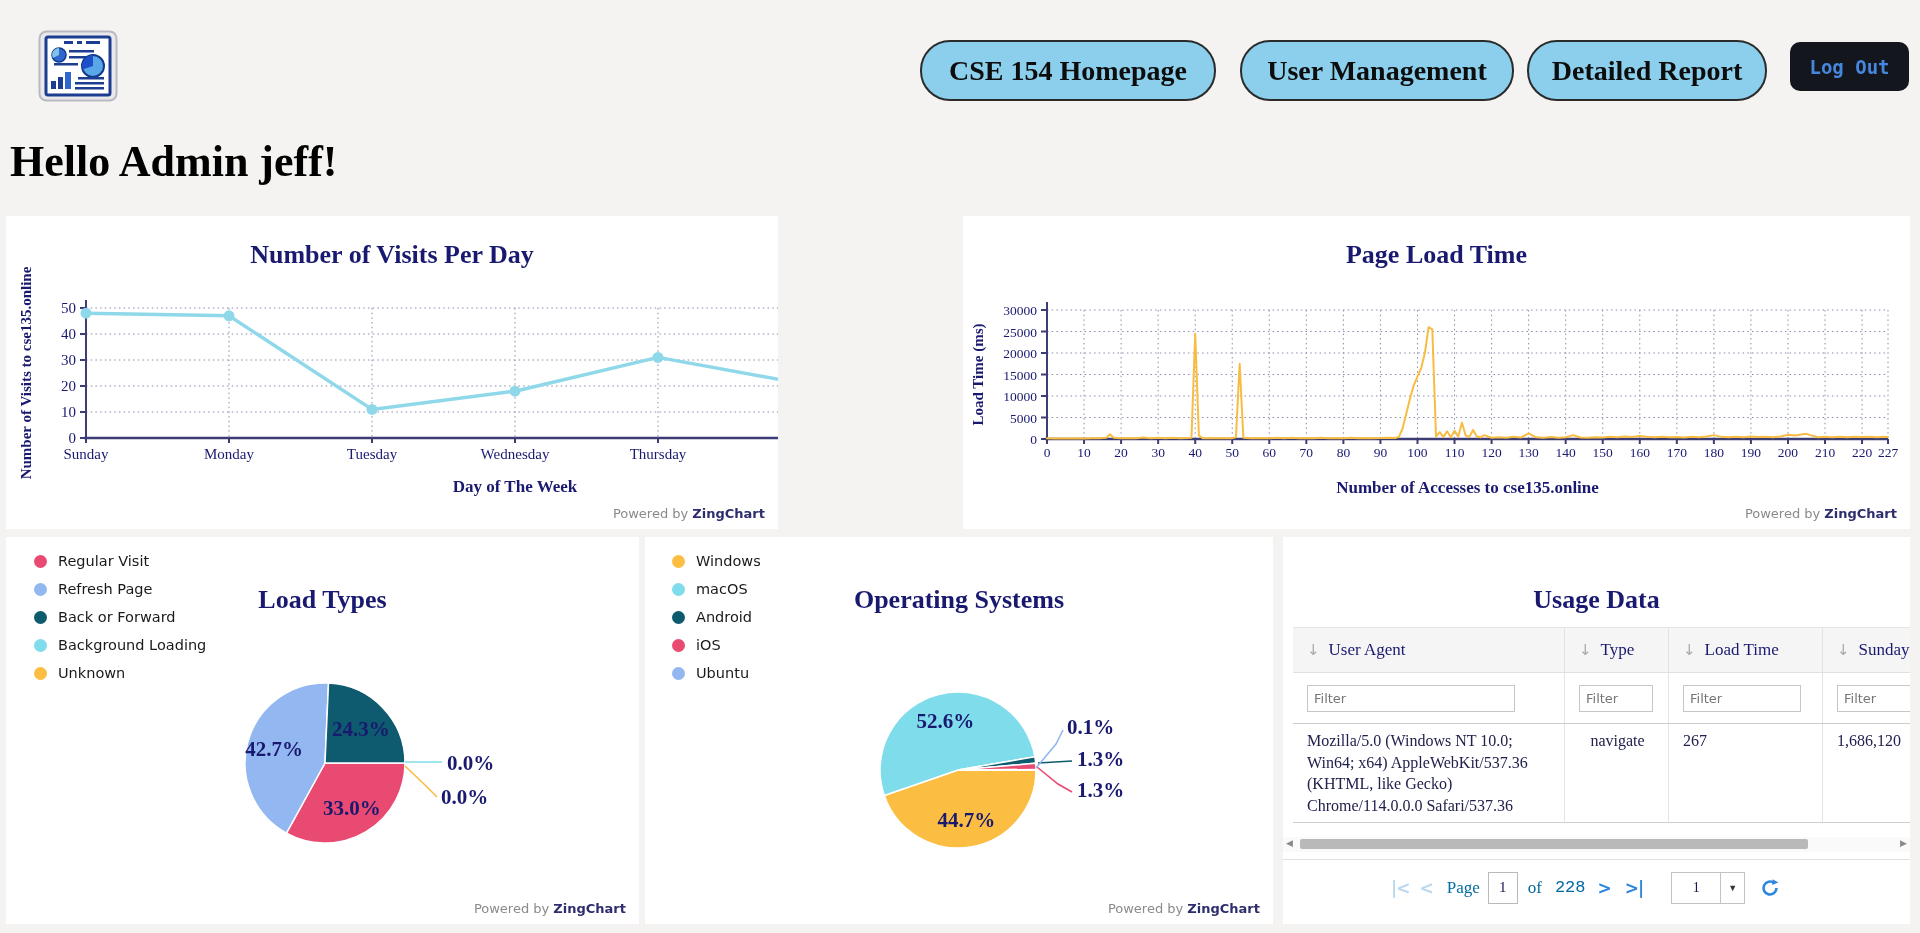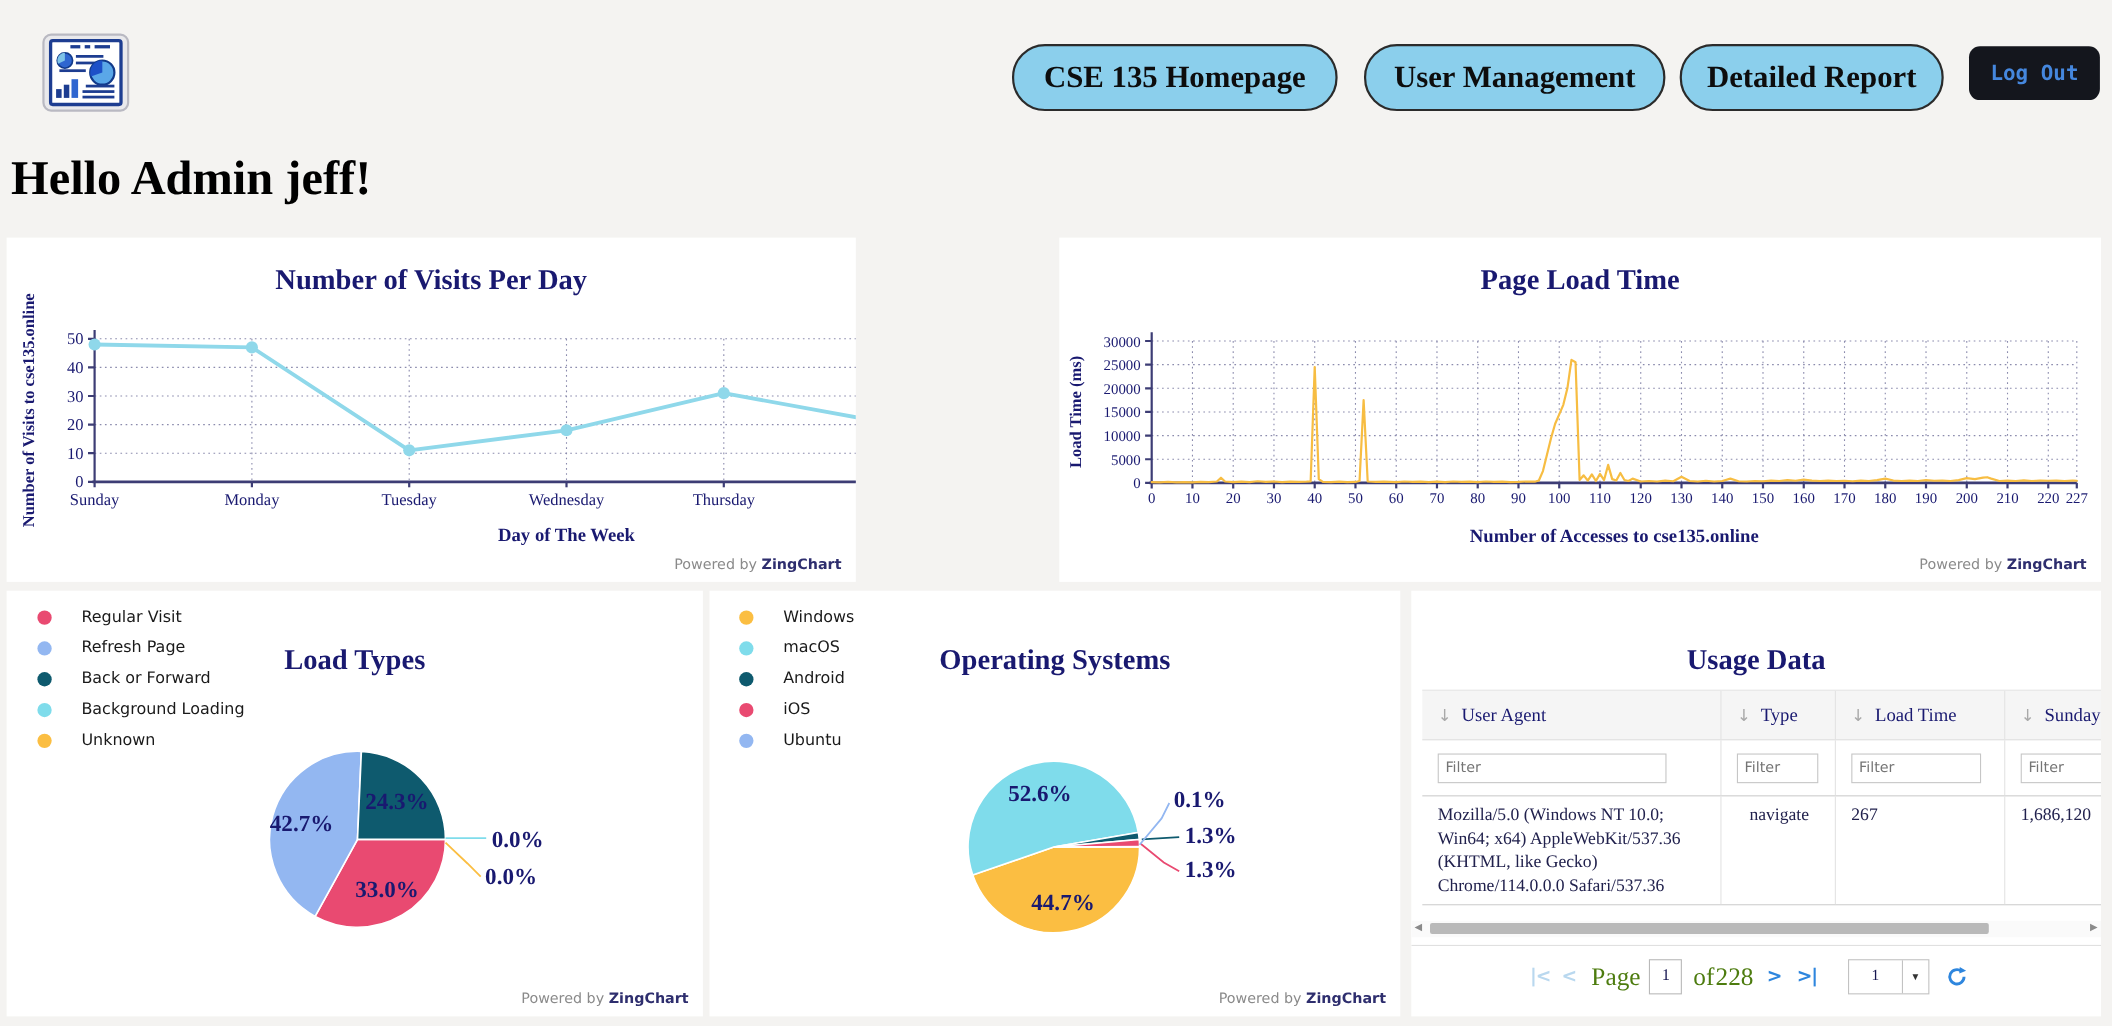--- a/index.html
+++ b/index.html
@@ -32,21 +32,21 @@
   .tick{font-family:"Liberation Serif",serif;font-size:15px;fill:#191970;}
   .ticksm{font-family:"Liberation Serif",serif;font-size:13.5px;fill:#191970;}
   .axlabel{font-family:"Liberation Serif",serif;font-weight:bold;font-size:17px;fill:#191970;}
   .ylab{font-family:"Liberation Serif",serif;font-weight:bold;font-size:15px;fill:#191970;}
   .pielabel{font-family:"Liberation Serif",serif;font-weight:bold;font-size:21px;fill:#191970;}
   .grid{stroke:#8b8bad;stroke-width:1;stroke-dasharray:1.5 3.2;fill:none;}
   .axis{stroke:#3d3d75;stroke-width:2;}
   .axis2{stroke:#3d3d75;stroke-width:2.5;}
   
   .legend{position:absolute;display:flex;flex-direction:column;gap:12px;}
-  .legend-row{display:flex;align-items:center;gap:27px;cursor:pointer;}
+  .legend-row{display:flex;align-items:center;gap:11px;cursor:pointer;}
   .legend-dot{width:13px;height:13px;border-radius:50%;flex:0 0 13px;}
   .legend-label{font-family:"DejaVu Sans",sans-serif;font-size:14.5px;color:#1a1a1a;}
   
   .utable{position:absolute;left:10px;top:90px;width:700px;font-family:"Liberation Serif",serif;}
   .thead{display:flex;background:#f5f5f5;border-top:1px solid #e6e6e6;border-bottom:1px solid #e0e0e0;height:44px;align-items:center;}
   .th{display:flex;align-items:center;padding-left:14px;box-sizing:border-box;height:100%;border-right:1px solid #e3e3e3;
       color:#191970;font-size:17px;}
   .sort{color:#a9a9a9;font-family:"DejaVu Sans",sans-serif;font-size:15px;margin-right:9px;}
   .tfilter{display:flex;height:50px;align-items:center;border-bottom:1px solid #cccccc;}
   .tf{padding-left:14px;box-sizing:border-box;height:100%;display:flex;align-items:center;border-right:1px solid #e3e3e3;}
@@ -56,21 +56,21 @@
   .td{padding:6px 12px 6px 14px;box-sizing:border-box;border-right:1px solid #e3e3e3;color:#21214d;font-size:16px;line-height:1.35;}
   .c1{width:272px;} .c2{width:104px;} .c3{width:154px;} .c4{width:160px;}
   .td.c2{text-align:center;}
   .hscroll{position:absolute;left:0;right:0;top:300px;height:15px;background:#fafafa;}
   .hthumb{position:absolute;left:17px;width:508px;top:2px;height:10px;background:#b9b9b9;border-radius:2px;cursor:pointer;}
   .harrow{position:absolute;top:1px;font-size:9px;color:#8a8a8a;cursor:pointer;font-family:"DejaVu Sans",sans-serif;}
   .pager{position:absolute;left:0;right:0;top:322px;height:56px;border-top:1px solid #e0e0e0;
          display:flex;align-items:center;padding-left:108px;box-sizing:border-box;}
   .pg-ctl{font-family:"DejaVu Sans",sans-serif;font-weight:bold;font-size:17px;letter-spacing:-1px;cursor:pointer;}
   .pale{color:#b9d8ef;} .blue{color:#2e86de;}
-  .pg-txt{color:#4d7c0f;font-size:23px;font-family:"Liberation Serif",serif;}
+  .pg-txt{color:#0369a1;font-size:17px;font-family:"Liberation Serif",serif;}
   .pg-input{width:24px;height:28px;border:1px solid #b9b9b9;text-align:center;
             font-family:"Liberation Serif",serif;font-size:15px;color:#161650;margin:0 10px 0 8px;}
   .pg-select{display:flex;width:72px;height:30px;border:1px solid #c2c2c2;background:#fff;margin-left:28px;cursor:pointer;}
   .pg-select .val{flex:1;display:flex;align-items:center;justify-content:center;font-size:14px;color:#161650;}
   .pg-select .caret{width:23px;border-left:1px solid #c2c2c2;display:flex;align-items:center;justify-content:center;
                     font-size:9px;color:#333;}
   .refresh{margin-left:14px;cursor:pointer;display:flex;align-items:center;}
 </style>
 </head>
 <body>
@@ -92,21 +92,21 @@
     <path d="M55 36 L55 25 A11 11 0 0 0 44.6 39.5 Z" fill="#1d50c8"></path>
     <rect x="13" y="51" width="5" height="8" fill="#1d3d91"></rect>
     <rect x="20" y="47" width="5" height="12" fill="#1d3d91"></rect>
     <rect x="27" y="42" width="6" height="17" fill="#2f66d0"></rect>
     <rect x="40" y="47" width="26" height="2.5" fill="#1d3d91"></rect>
     <rect x="37" y="52" width="29" height="2.5" fill="#1d3d91"></rect>
     <rect x="37" y="57" width="29" height="2.5" fill="#1d3d91"></rect>
   </svg>
 
   <div class="navbtn" style="left:920px;width:292px;">
-    <span>CSE 135 Homepage</span>
+    <span>CSE 154 Homepage</span>
   </div>
   <div class="navbtn" style="left:1240px;width:270px;">
     <span>User Management</span>
   </div>
   <div class="navbtn" style="left:1527px;width:236px;">
     <span>Detailed Report</span>
   </div>
   <div class="logout">
     <span>Log Out</span>
   </div>
@@ -406,21 +406,21 @@
       <div class="hthumb"></div>
       <span class="harrow" style="right:3px;">▶</span>
     </div>
 
     <div class="pager">
       <span class="pg-ctl pale">|&lt;</span>
       <span class="pg-ctl pale" style="margin-left:10px;">&lt;</span>
       <span class="pg-txt" style="margin-left:14px;">Page</span>
       <input class="pg-input" value="1" style="">
       <span class="pg-txt">of</span>
-      <span class="pg-txt" style="margin-left:1px;">228</span>
+      <span class="pg-txt" style="margin-left:13px;font-family:Liberation Mono, monospace;">228</span>
       <span class="pg-ctl blue" style="margin-left:12px;">&gt;</span>
       <span class="pg-ctl blue" style="margin-left:14px;">&gt;|</span>
       <div class="pg-select">
         <span class="val">1</span>
         <span class="caret">▼</span>
       </div>
       <span class="refresh">
         <svg width="22" height="22" viewBox="0 0 22 22">
           <path d="M17.5 11 a6.5 6.5 0 1 1 -2.4-5" stroke="#2e86de" stroke-width="2.6" fill="none"></path>
           <path d="M13.6 2.2 L19.4 5.6 L13.2 8.0 Z" fill="#2e86de"></path>

